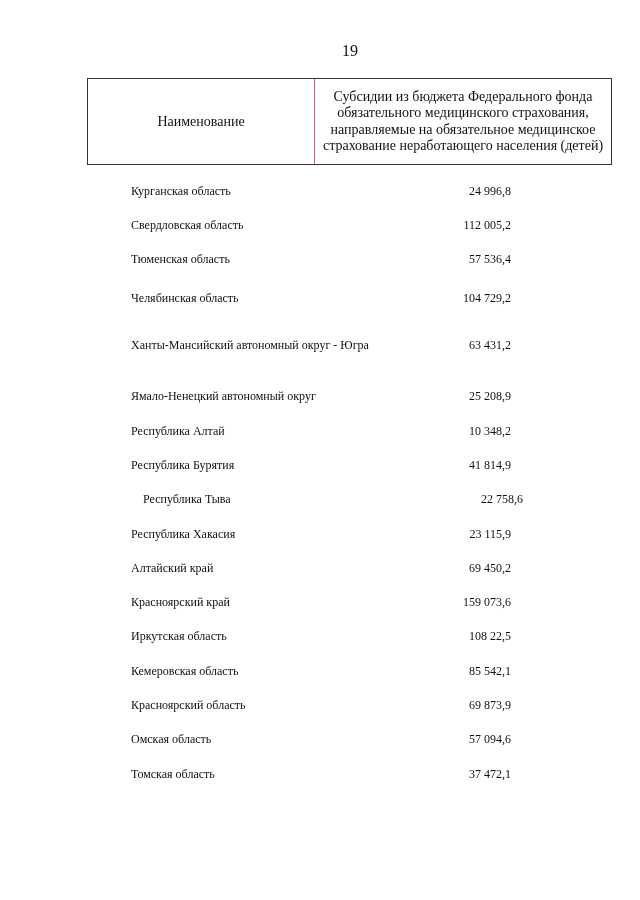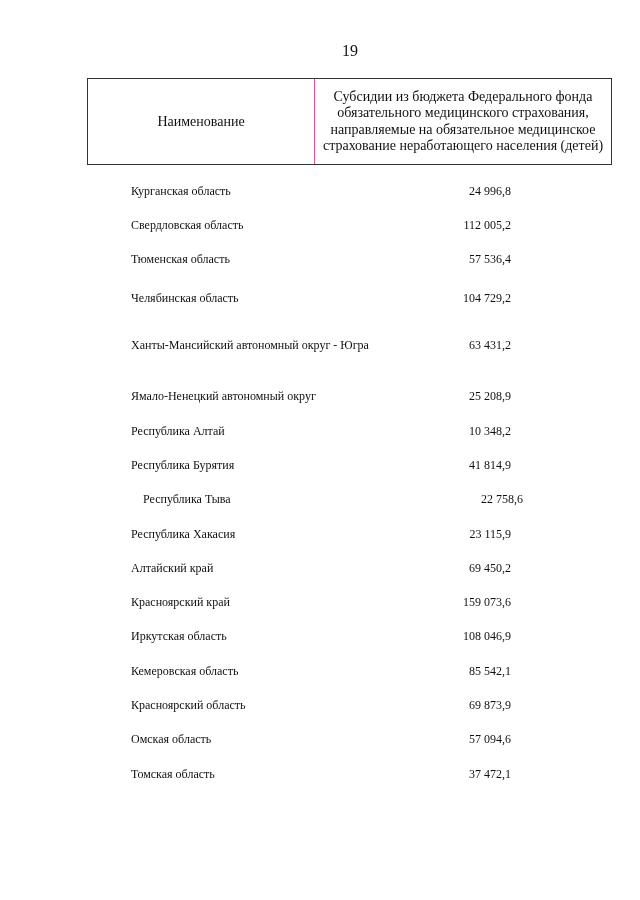--- a/index.html
+++ b/index.html
@@ -72,21 +72,21 @@
   <div class="row" style="top:560px;height:17px;">
     <div class="name">Алтайский край</div>
     <div class="value">69 450,2</div>
   </div>
   <div class="row" style="top:594px;height:17px;">
     <div class="name">Красноярский край</div>
     <div class="value">159 073,6</div>
   </div>
   <div class="row" style="top:628px;height:17px;">
     <div class="name">Иркутская область</div>
-    <div class="value">108 046,9</div>
+    <div class="value">108 22,5</div>
   </div>
   <div class="row" style="top:663px;height:17px;text-decoration:underline;">
     <div class="name">Кемеровская область</div>
     <div class="value">85 542,1</div>
   </div>
   <div class="row" style="top:697px;height:17px;">
     <div class="name">Красноярский область</div>
     <div class="value">69 873,9</div>
   </div>
   <div class="row" style="top:731px;height:17px;">

